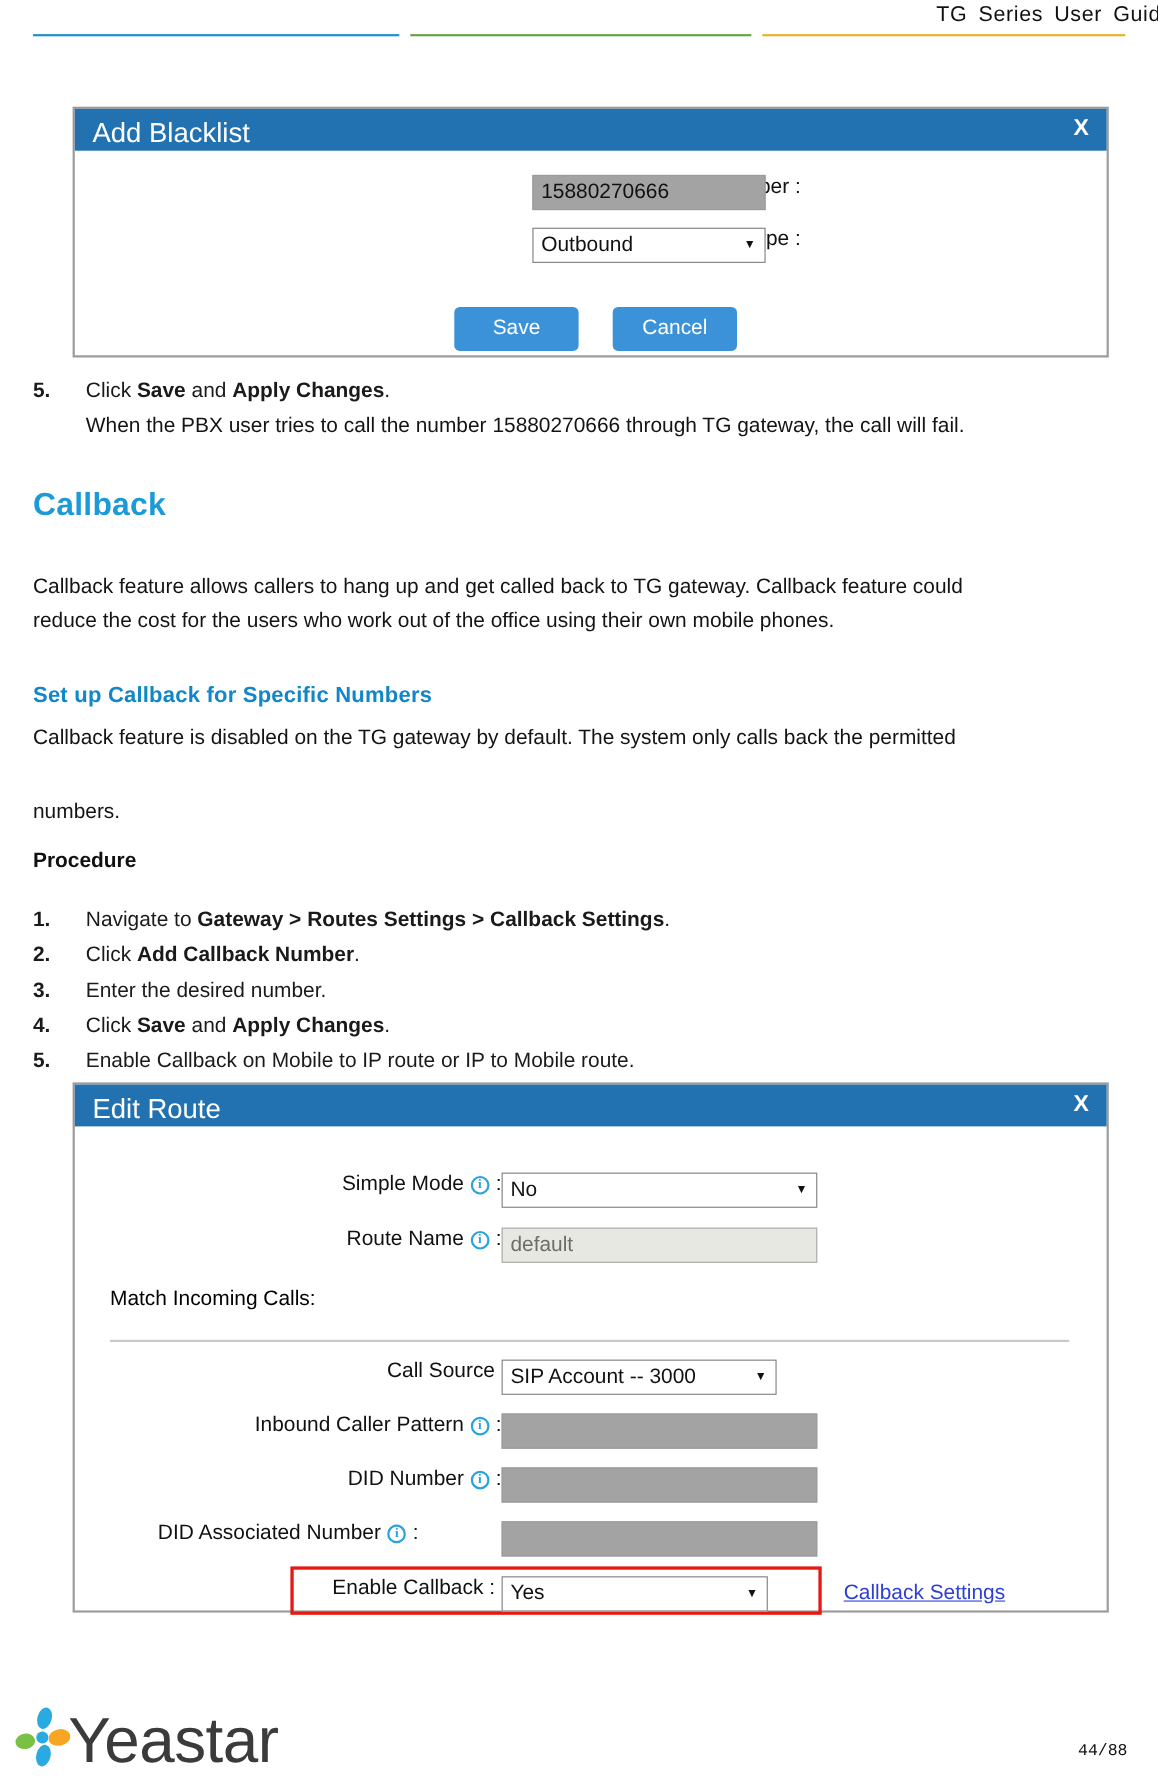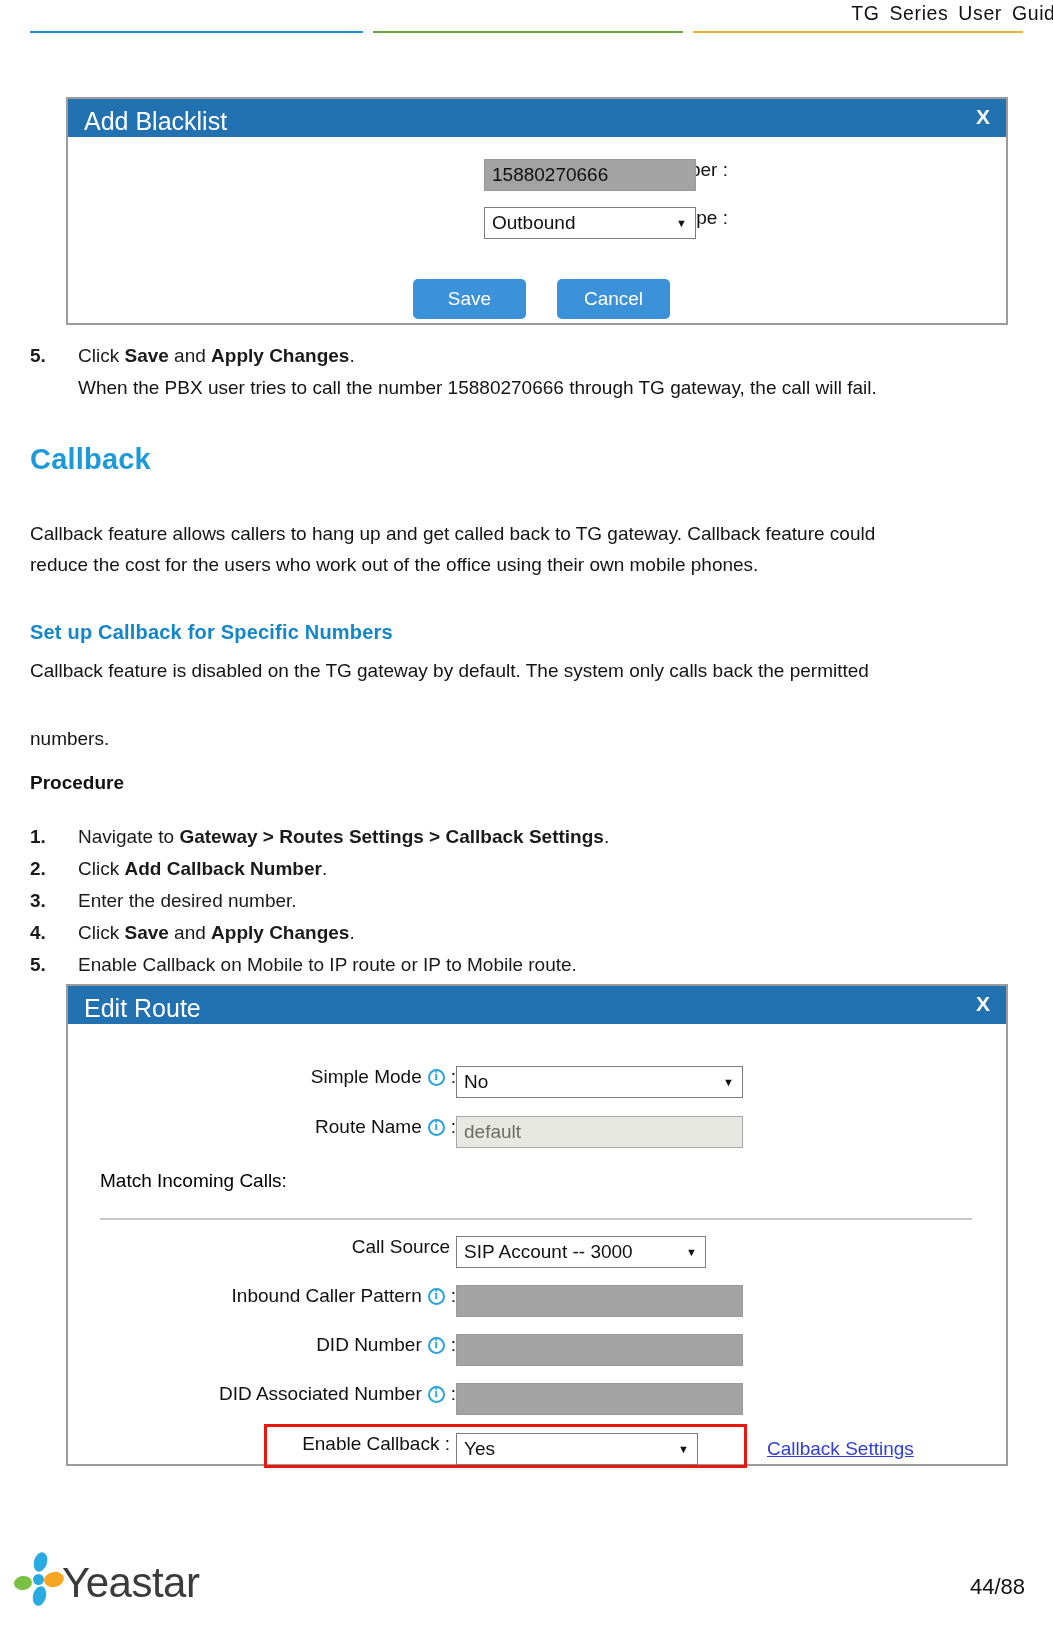--- a/index.html
+++ b/index.html
@@ -243,32 +243,33 @@
     height: 56px;
     margin-right: 2px;
   }
   .petal { position: absolute; border-radius: 50%; }
   .p-blue-top   { left: 20px; top: 2px;  width: 13px; height: 20px; background: #29abe2; transform: rotate(16deg); }
   .p-orange     { left: 30px; top: 22px; width: 20px; height: 15px; background: #f6a623; transform: rotate(-12deg); }
   .p-green      { left: 0px;  top: 26px; width: 18px; height: 14px; background: #7ac143; transform: rotate(-8deg); }
   .p-blue-bot   { left: 19px; top: 36px; width: 13px; height: 20px; background: #29abe2; transform: rotate(14deg); }
   .p-dot        { left: 19px; top: 24px; width: 11px; height: 11px; background: #29abe2; }
   .logo-text {
-    font-size: 42px;
+    font-size: 58px;
     color: #3b3b3b;
     font-family: "Liberation Sans", sans-serif;
     letter-spacing: -0.5px;
     line-height: 46px;
   }
   .page-num {
     position: absolute;
     right: 28px;
     bottom: 26px;
-    font-size: 22px;
-    color: #111;
+    font-size: 15px;
+    color: #111;
+    font-family: Liberation Mono, monospace;
   }
 </style>
 </head>
 <body>
 
 <div class="page-header">
   <div class="header-title">TG  Series  User  Guide</div>
   <div class="rule rule-blue"></div>
   <div class="rule rule-green"></div>
   <div class="rule rule-yellow"></div>
@@ -398,21 +399,21 @@
       <span class="flabel">
         <span>DID Number</span>
         <span class="info-icon"></span>
         <span class="colon">:</span>
       </span>
     </div>
     <div class="txtbox" style="position:absolute; left:388px; top:310px; width:287px;">
       <span></span>
     </div>
 
-    <div class="frow" style="left:0; top:359px; width:388px; justify-content:flex-end;">
+    <div class="frow" style="left:0; top:359px; width:388px; justify-content:center;">
       <span class="flabel">
         <span>DID Associated Number</span>
         <span class="info-icon"></span>
         <span class="colon">:</span>
       </span>
     </div>
     <div class="txtbox" style="position:absolute; left:388px; top:359px; width:287px;">
       <span></span>
     </div>
 

